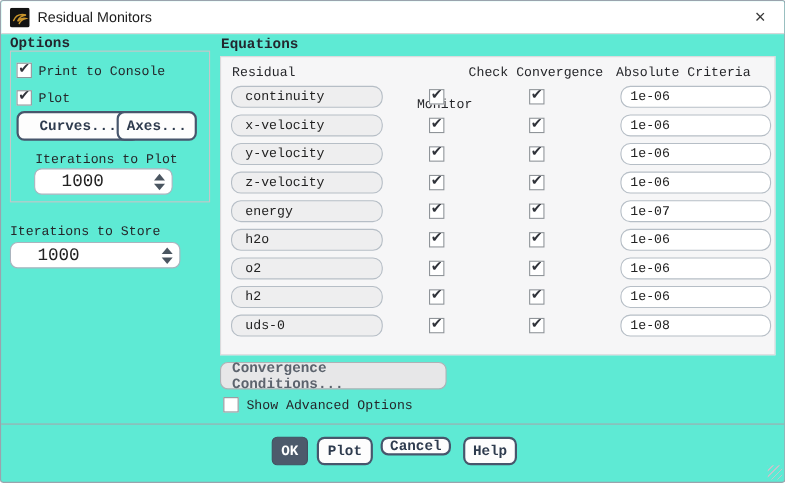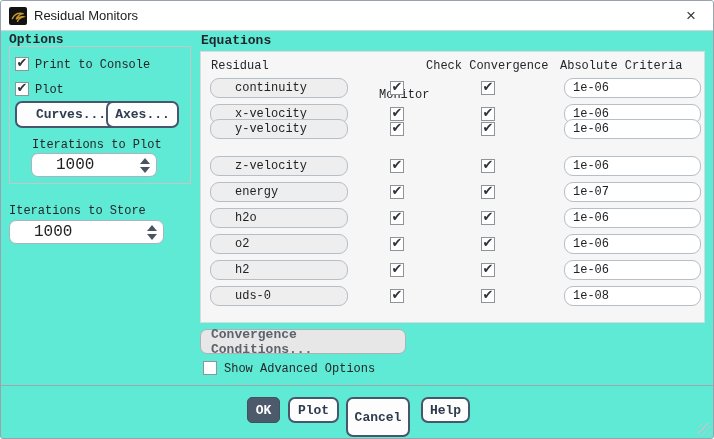--- a/index.html
+++ b/index.html
@@ -73,21 +73,21 @@
   .eq-panel {
     position: absolute; left: 199px; top: 50px; width: 505px; height: 272px;
     background: #f6f6f7; border: 1px solid #dadadc;
   }
   .eq-head { position: absolute; top: 7px; font-size: 12px; color: #25262a; white-space: nowrap; }
   .eq-rows { position: absolute; left: 0; top: 0; width: 100%; height: 100%; }
   .eq-row { position: absolute; left: 0; width: 100%; height: 20px; }
   .eq-name {
     position: absolute; left: 9px; top: 0; width: 138px; height: 20px;
     background: #eeeeef; border: 1px solid #b6bec6; border-radius: 9px;
-    font-size: 12px; color: #222; display: flex; align-items: center; padding-left: 24px;
+    font-size: 12px; color: #222; display: flex; align-items: center; padding-left: 12px;
   }
   .eq-cb1 { position: absolute; left: 189px; top: 3px; }
   .eq-cb2 { position: absolute; left: 280px; top: 3px; }
   .eq-crit {
     position: absolute; left: 363px; top: 0; width: 137px; height: 20px;
     background: #ffffff; border: 1px solid #b6bec6; border-radius: 9px;
     font-size: 12px; color: #222; padding-left: 8px; outline: none;
     font-family: "Liberation Mono", monospace;
   }
 
@@ -166,21 +166,21 @@
         <div class="eq-row" style="top: 52px;">
           <div class="eq-name">x-velocity</div>
           <span class="cbx eq-cb1 checked">
             <span class="mark">✔</span>
           </span>
           <span class="cbx eq-cb2 checked">
             <span class="mark">✔</span>
           </span>
           <input class="eq-crit" value="1e-06" style="">
         </div>
-        <div class="eq-row" style="top: 67px;">
+        <div class="eq-row" style="top: 78px;">
           <div class="eq-name">y-velocity</div>
           <span class="cbx eq-cb1 checked">
             <span class="mark">✔</span>
           </span>
           <span class="cbx eq-cb2 checked">
             <span class="mark">✔</span>
           </span>
           <input class="eq-crit" value="1e-06" style="">
         </div>
         <div class="eq-row" style="top: 104px;">
@@ -247,17 +247,17 @@
   </div>
 
   <div class="btn-gray" style="left:199px; top:328px; width:206px; height:25px;">Convergence Conditions...</div>
 
   <span class="cbx" id="cb-adv" style="left:202px; top:360px;"></span>
   <span class="lbl" style="left:223px; top:361px;">Show Advanced Options</span>
 
   <div class="divider"></div>
   <div class="btn-dark" style="left:246px; top:396px; width:33px; height:26px;">OK</div>
   <div class="btn" style="left:287px; top:396px; width:51px; height:26px;">Plot</div>
-  <div class="btn" style="left:345px; top:396px; width:64px; height:40px;">Cancel</div>
+  <div class="btn" style="left:345px; top:396px; width:64px; height:17px;">Cancel</div>
   <div class="btn" style="left:420px; top:396px; width:49px; height:26px;">Help</div>
 
   <div class="resize-grip"></div>
 </div>
 
 </body></html>

